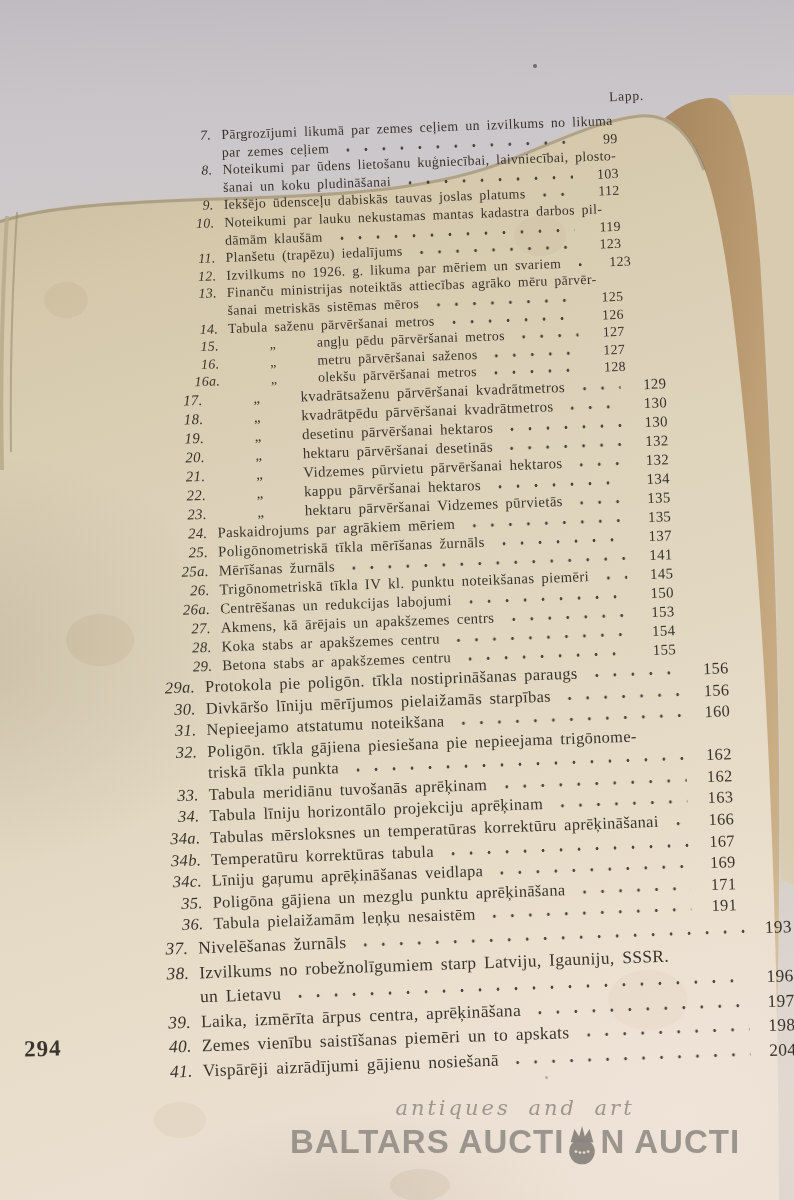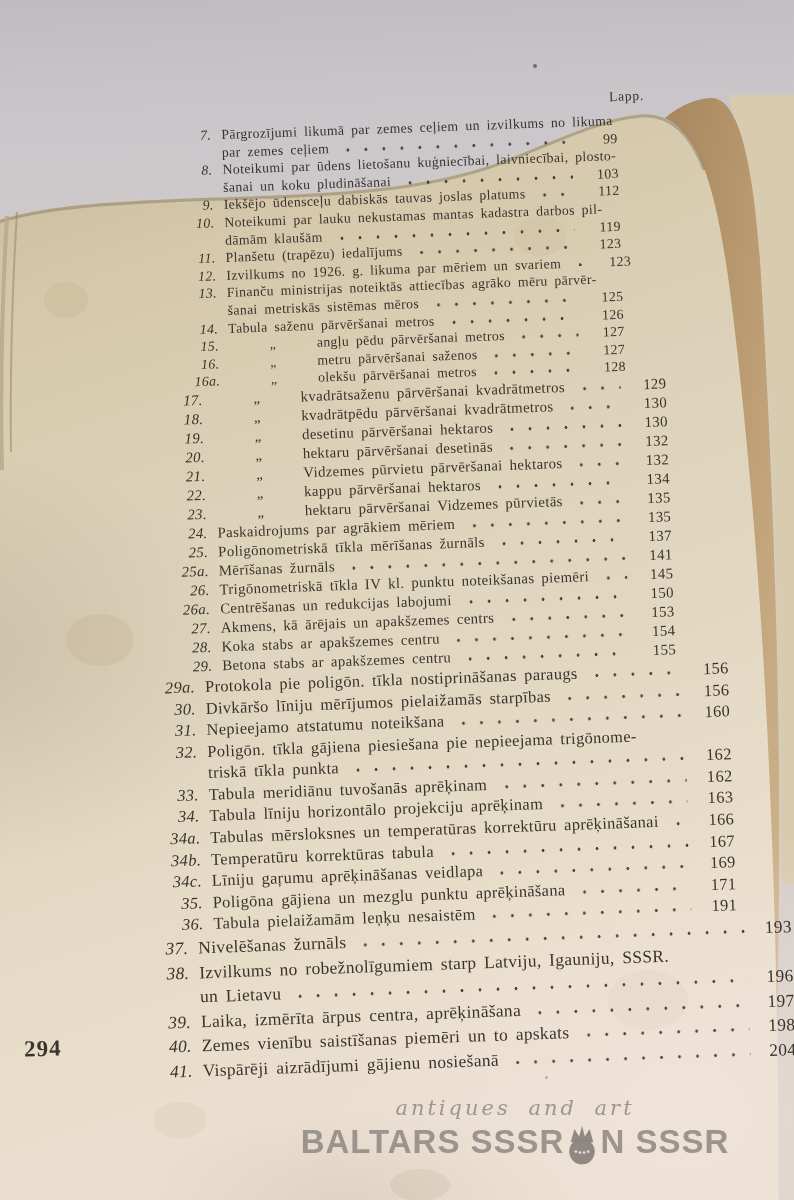--- a/index.html
+++ b/index.html
@@ -559,26 +559,26 @@
           </span>
         </div>
       </div>
   </div>
 
   <div class="pagenum">294</div>
 
   <div class="wm">
     <div class="wm-tagline">antiques and art</div>
     <div class="wm-brand">
-      <span>BALTARS SSSR</span>
+      <span>BALTARS AUCTI</span>
       <svg class="wm-orb" width="34" height="42" viewBox="0 0 36 44" aria-hidden="true">
         <path d="M6 19 L10 5 L15 13 L18 2 L21 13 L26 5 L30 19 Z" fill="rgba(138,132,126,0.95)"></path>
         <circle cx="18" cy="29" r="13.5" fill="rgba(138,132,126,0.95)"></circle>
         <circle cx="11.5" cy="29" r="1.5" fill="#e3dacd"></circle>
         <circle cx="15.8" cy="30" r="1.5" fill="#e3dacd"></circle>
         <circle cx="20.2" cy="30" r="1.5" fill="#e3dacd"></circle>
         <circle cx="24.5" cy="29" r="1.5" fill="#e3dacd"></circle>
       </svg>
-      <span>N SSSR</span>
+      <span>N AUCTI</span>
     </div>
   </div>
 
 </div>
 
 </body></html>

